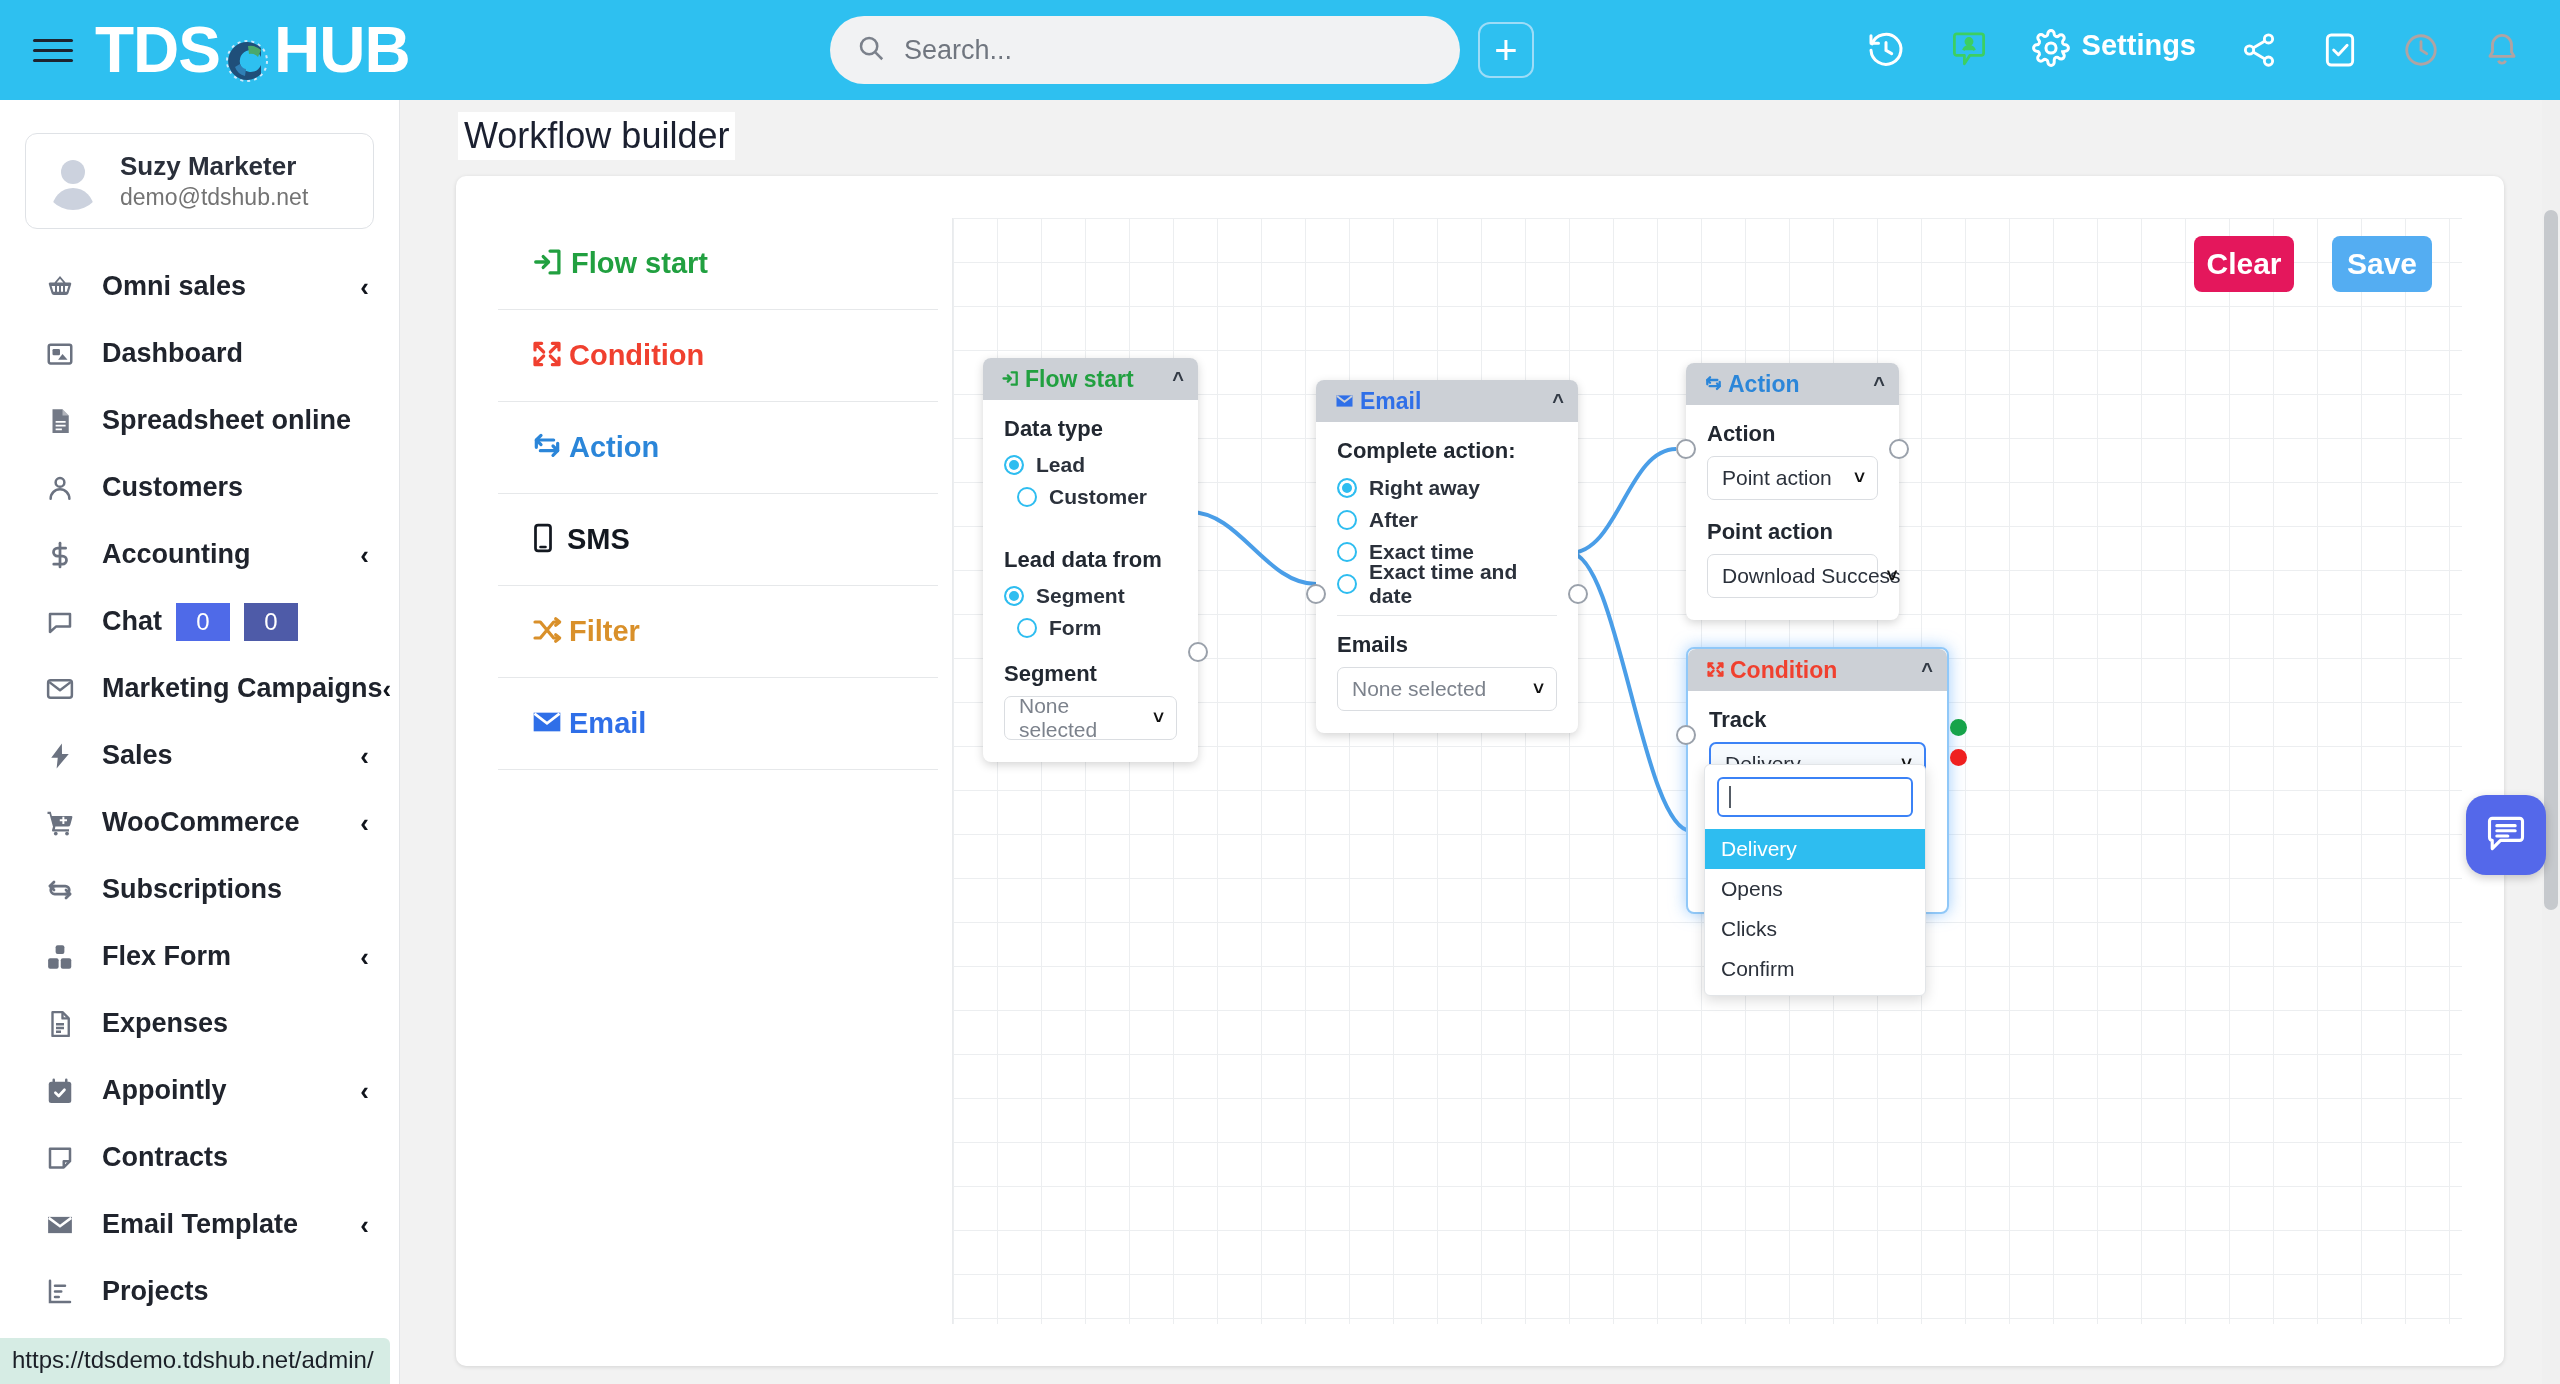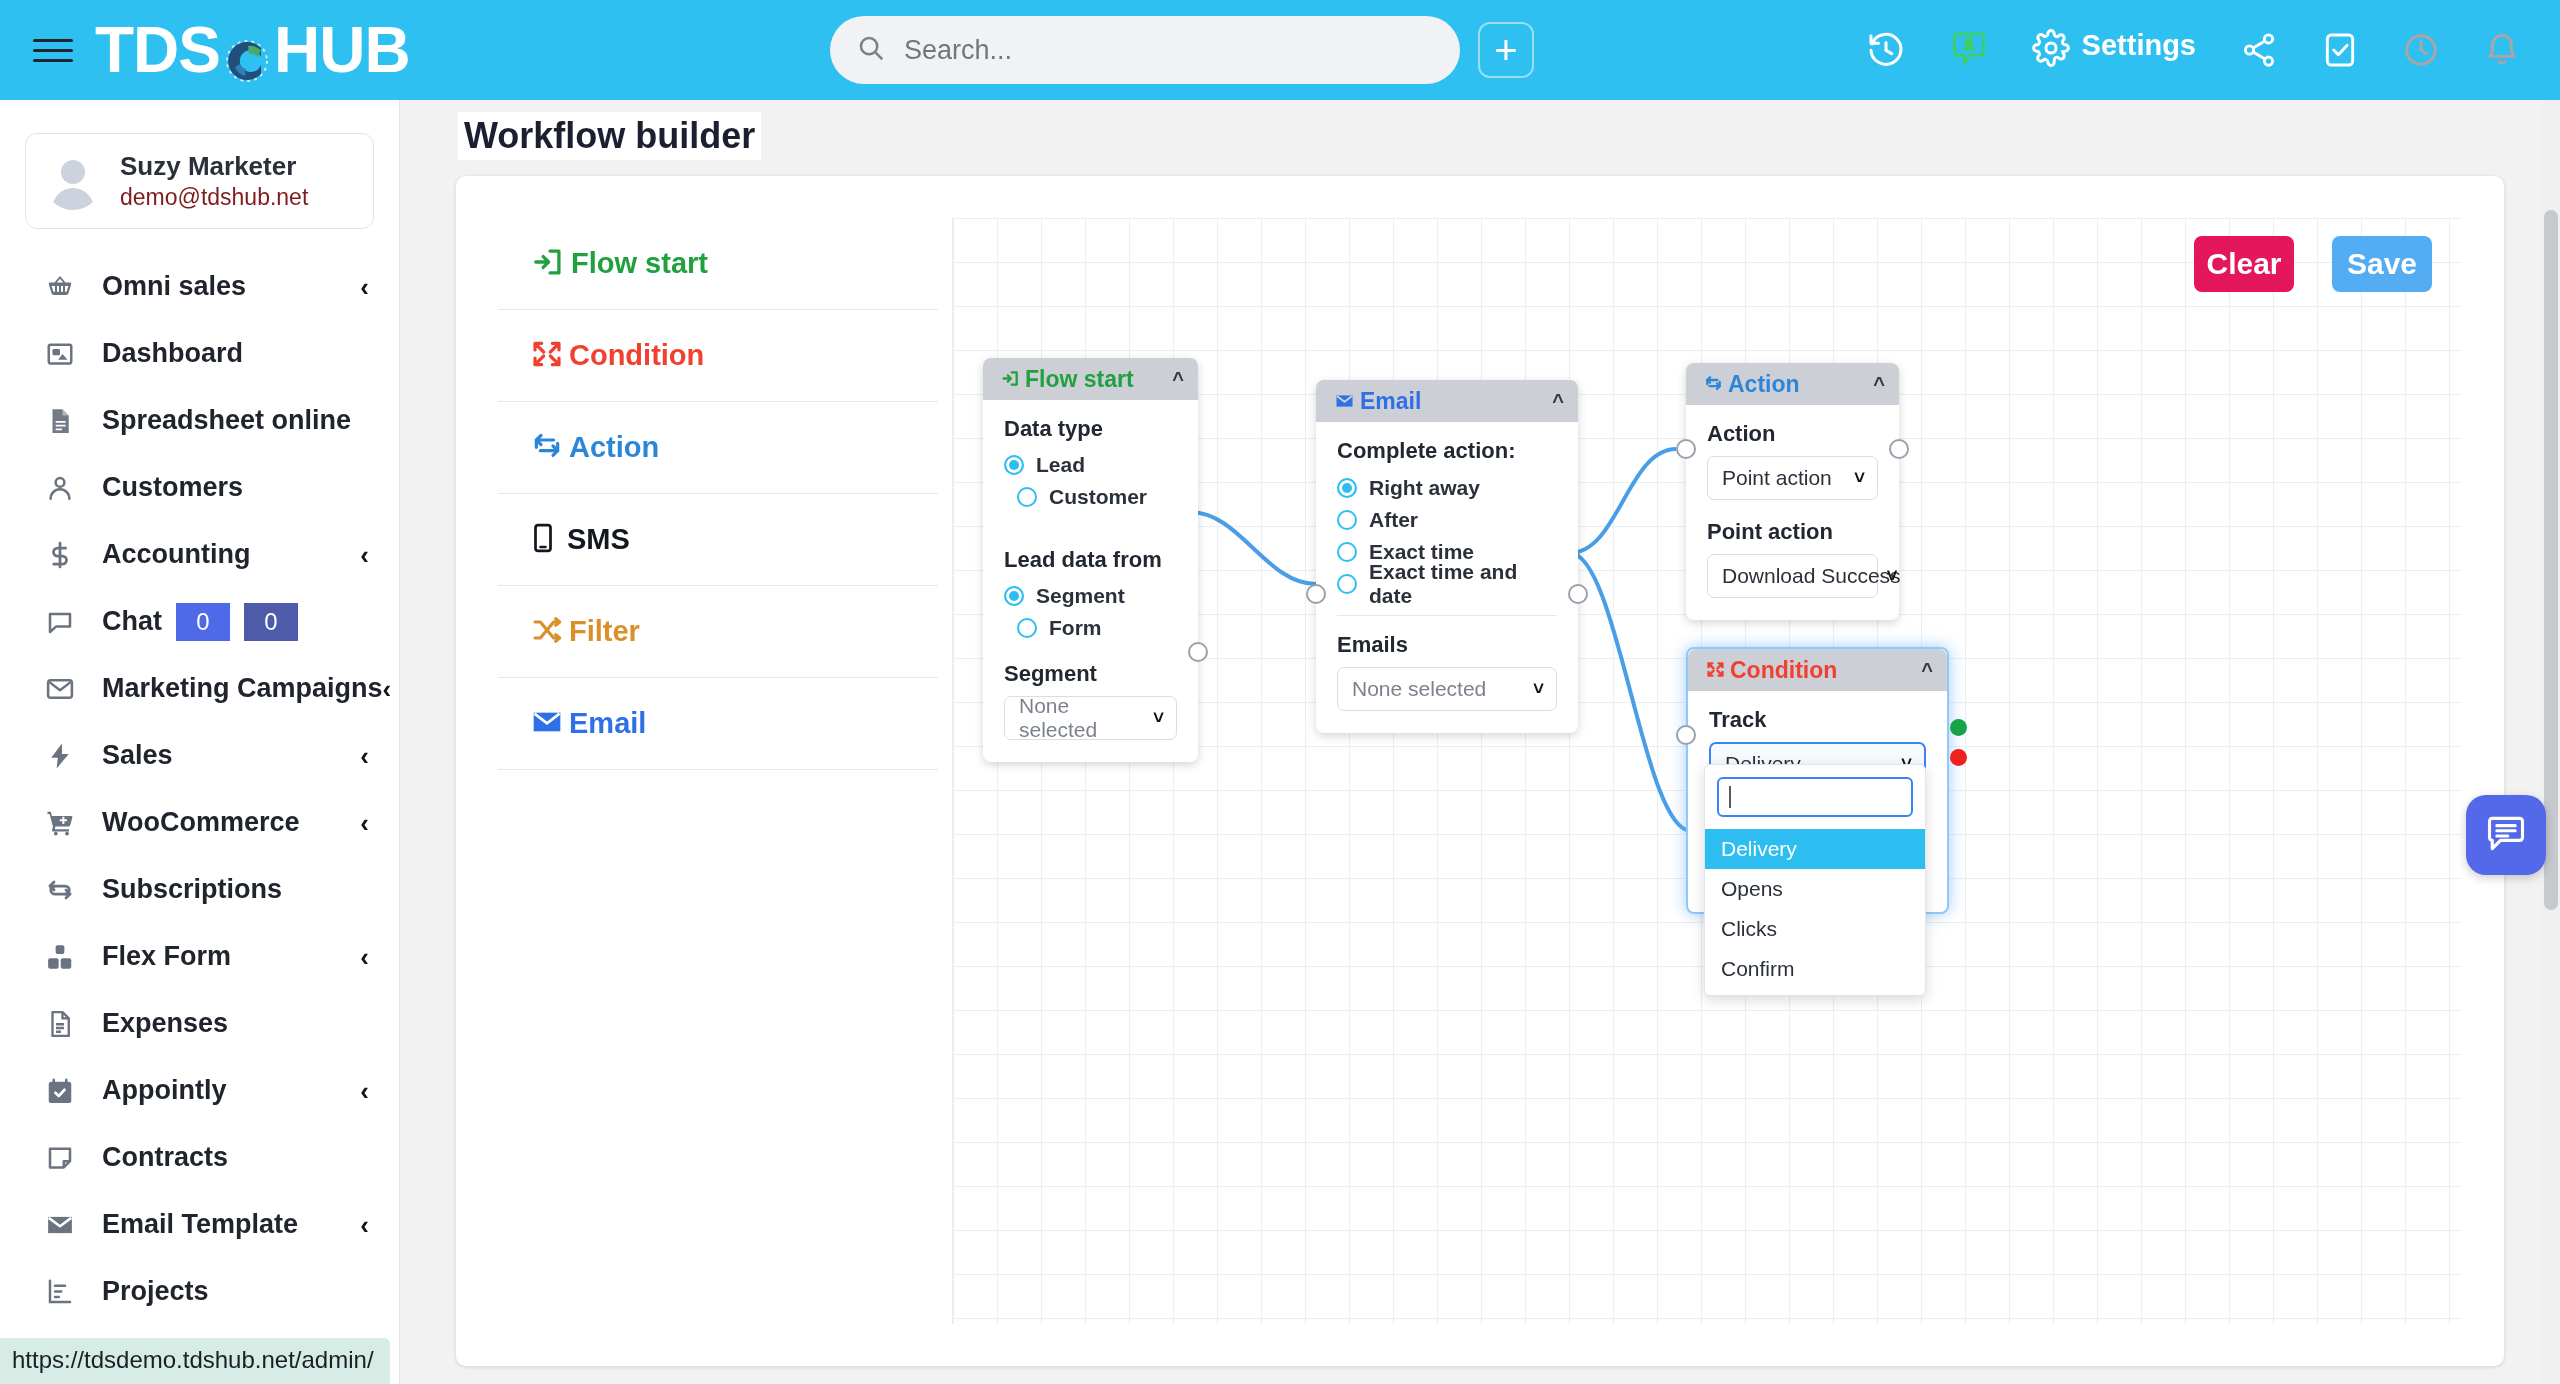--- a/index.html
+++ b/index.html
@@ -87,21 +87,21 @@
   }
   .avatar::before {
     content:''; position:absolute; left:17px; top:8px;
     width: 24px; height: 24px; border-radius: 50%; background:#ccd2de;
   }
   .avatar::after {
     content:''; position:absolute; left:8px; top:36px;
     width: 42px; height: 34px; border-radius: 21px 21px 0 0; background:#ccd2de;
   }
   .pname { font-size: 26px; font-weight: bold; color: #2a2f3a; line-height: 1.25; }
-  .pmail { font-size: 23px; color: #7f1d1d; line-height: 1.25; }
+  .pmail { font-size: 23px; color: #737373; line-height: 1.25; }
 
   .navlist { margin-top: 24px; }
   .navitem {
     display: flex; align-items: center;
     height: 67px; padding: 0 30px 0 40px; cursor: pointer;
   }
   .navicon { width: 40px; flex: 0 0 40px; display: flex; align-items: center; justify-content: center; color: #6b7280; }
   .navlabel { font-size: 27px; font-weight: bold; color: #20242d; margin-left: 22px; white-space: nowrap; }
   .navchev { margin-left: auto; color: #11151d; font-size: 26px; font-weight: bold; line-height: 1; }
   .badge {
@@ -118,21 +118,21 @@
     font-size: 24px; color: #1b1f27;
     padding: 8px 16px 10px 12px;
     border-top-right-radius: 6px;
     white-space: nowrap;
   }
 
   
   .main { position: absolute; left: 400px; top: 100px; width: 2160px; height: 1284px; background:#f2f2f2; }
   .pagetitle {
     position: absolute; left: 58px; top: 12px;
-    font-size: 36px; font-weight: bold; color: #1b2030;
+    font-size: 36px; font-weight: normal; color: #1b2030;
     background: #ffffff; padding: 3px 6px;
   }
   .card {
     position: absolute; left: 56px; top: 76px;
     width: 2048px; height: 1190px;
     background: #ffffff; border-radius: 10px;
     box-shadow: 0 1px 4px rgba(0,0,0,.13);
     overflow: hidden;
   }
 

